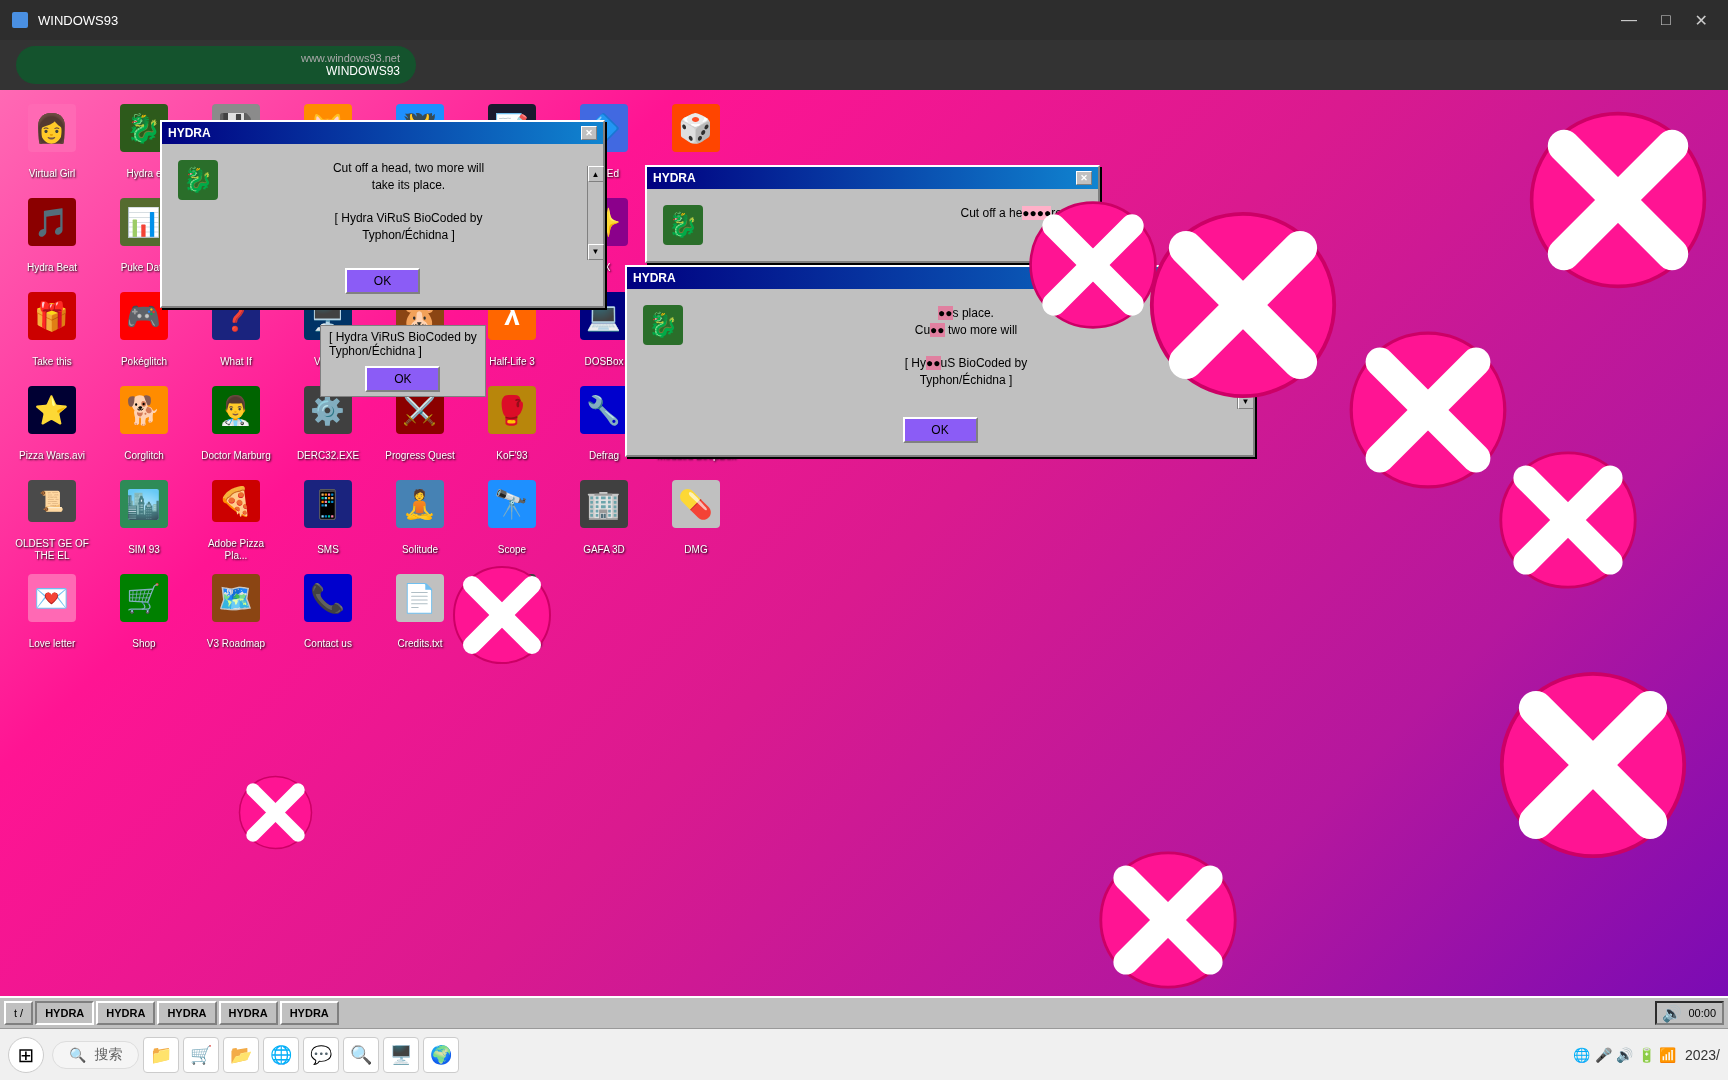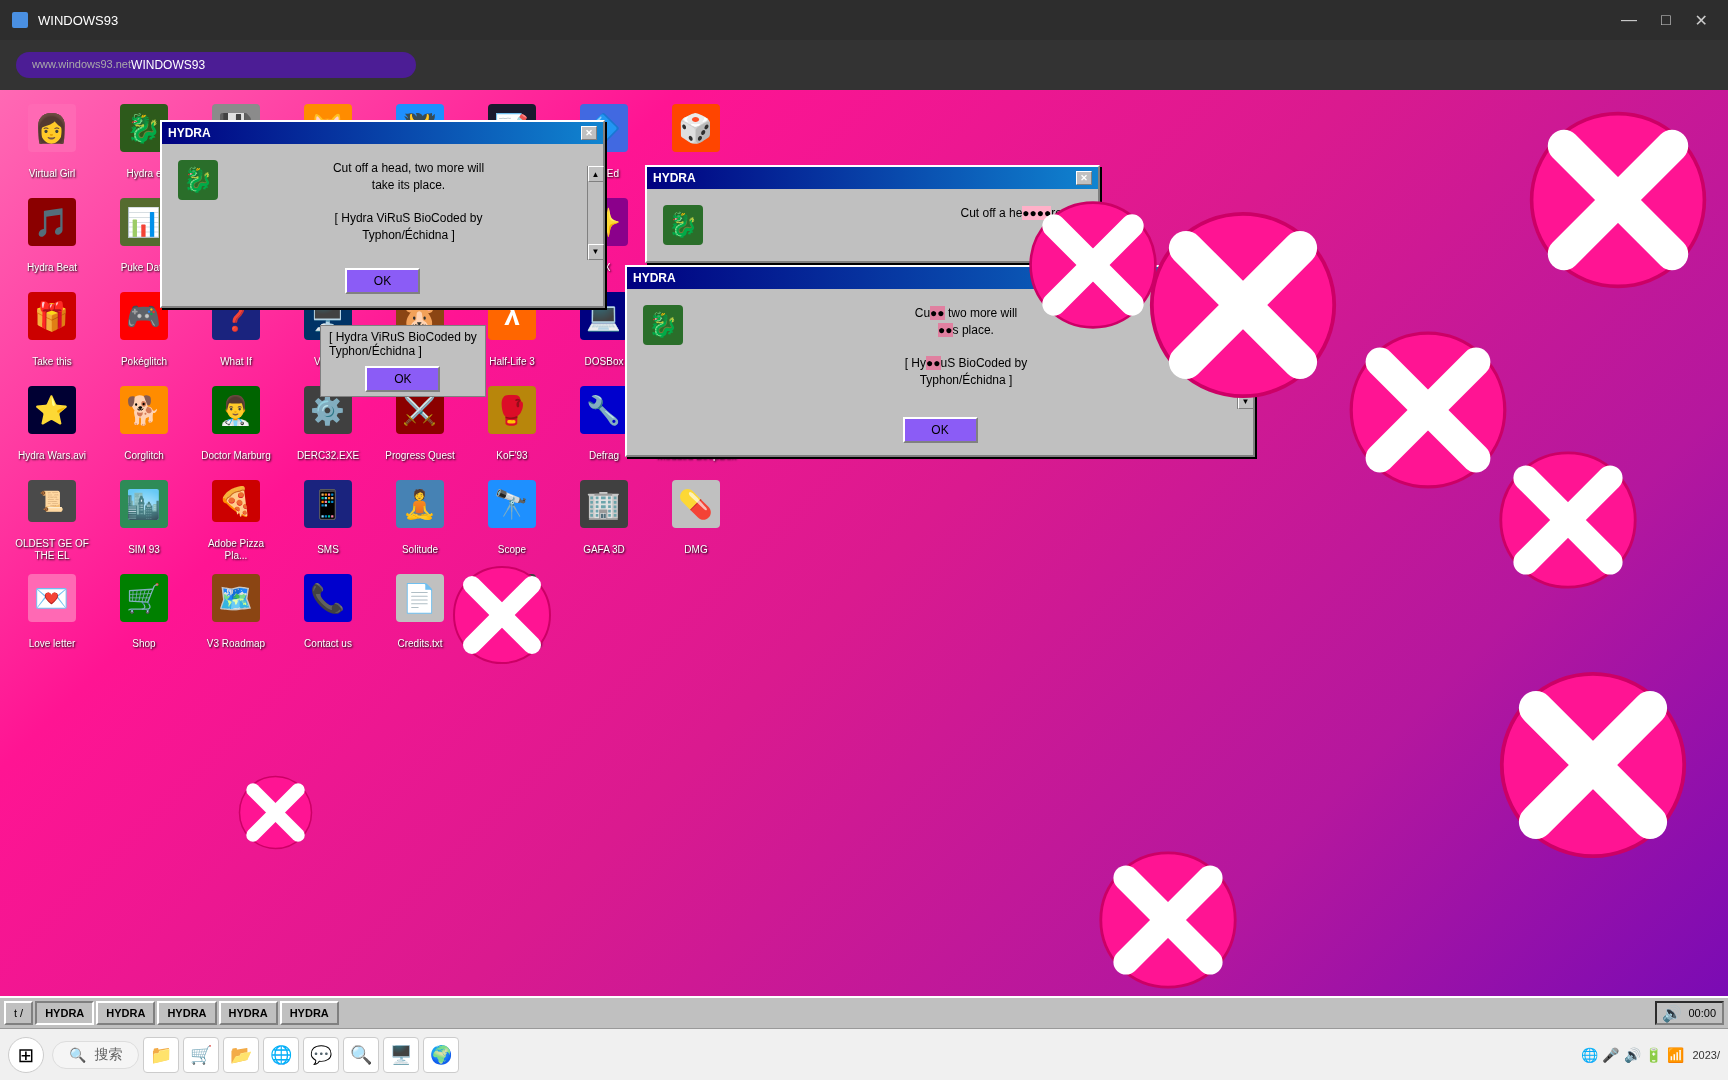--- a/index.html
+++ b/index.html
@@ -53,25 +53,27 @@
     }
     .browser-address-bar {
       height: 50px;
       background: #333;
       display: flex;
       align-items: center;
       padding: 0 16px;
       gap: 12px;
     }
     .address-display {
-      background: #4c1d95;
+      background: #14532d;
       border-radius: 20px;
       padding: 6px 16px;
       display: flex;
+      flex-direction: column;
       width: 400px;
+      align-items: flex-end;
     }
     .address-url { color: #aaa; font-size: 11px; }
     .address-site { color: #fff; font-size: 12px; }
 
     
     .desktop {
       position: absolute;
       top: 90px;
       left: 0; right: 0;
       bottom: 0;
@@ -246,21 +248,21 @@
       gap: 8px;
       font-size: 11px;
       color: #333;
     }
     .tray-icons {
       display: flex;
       gap: 4px;
       align-items: center;
     }
     .tray-icon { font-size: 14px; }
-    .tray-clock { font-size: 11px; color: #333; }
+    .tray-clock { font-size: 14px; color: #333; }
 
     
     .win93-taskbar {
       position: absolute;
       bottom: 52px; left: 0; right: 0;
       height: 32px;
       background: #c0c0c0;
       border-top: 2px solid;
       border-color: #fff #808080 #808080 #fff;
       display: flex;
@@ -428,21 +430,21 @@
       <div class="icon-img" style="background:#000080; font-size:28px;">💻</div>
       <span class="icon-label">DOSBox</span>
     </div>
     <div class="desktop-icon">
       <div class="icon-img" style="background:#cc0000; font-size:28px;">🎮</div>
       <span class="icon-label">NES</span>
     </div>
 
     <div class="desktop-icon">
       <div class="icon-img" style="background:#000033; font-size:28px;">⭐</div>
-      <span class="icon-label">Hydra Wars.avi</span>
+      <span class="icon-label">Pizza Wars.avi</span>
     </div>
     <div class="desktop-icon">
       <div class="icon-img" style="background:#ff8c00; font-size:28px;">🐕</div>
       <span class="icon-label">Corglitch</span>
     </div>
     <div class="desktop-icon">
       <div class="icon-img" style="background:#006400; font-size:28px;">👨‍⚕️</div>
       <span class="icon-label">Doctor Marburg</span>
     </div>
     <div class="desktop-icon">
@@ -582,22 +584,22 @@
 
   <div class="dialog-window" style="left: 625px; top: 175px; width: 630px; z-index: 97;">
     <div class="dialog-titlebar">
       <span>HYDRA</span>
       <div class="dialog-close-btn">✕</div>
     </div>
     <div style="position:relative; min-height: 120px;">
       <div class="dialog-content">
         <div class="hydra-icon">🐉</div>
         <div class="dialog-text">
+          <div><span style="background:#e080a0">●●</span>s place.</div>
           <div>Cu<span style="background:#e080a0">●●</span> two more will</div>
-          <div><span style="background:#e080a0">●●</span>s place.</div>
           <br>
           <div>[ Hy<span style="background:#e080a0">●●</span>uS BioCoded by</div>
           <div>Typhon/Échidna ]</div>
         </div>
       </div>
       <div class="dialog-scrollbar">
         <div class="scrollbar-btn">▲</div>
         <div class="scrollbar-btn" style="margin-top:auto;">▼</div>
       </div>
     </div>

